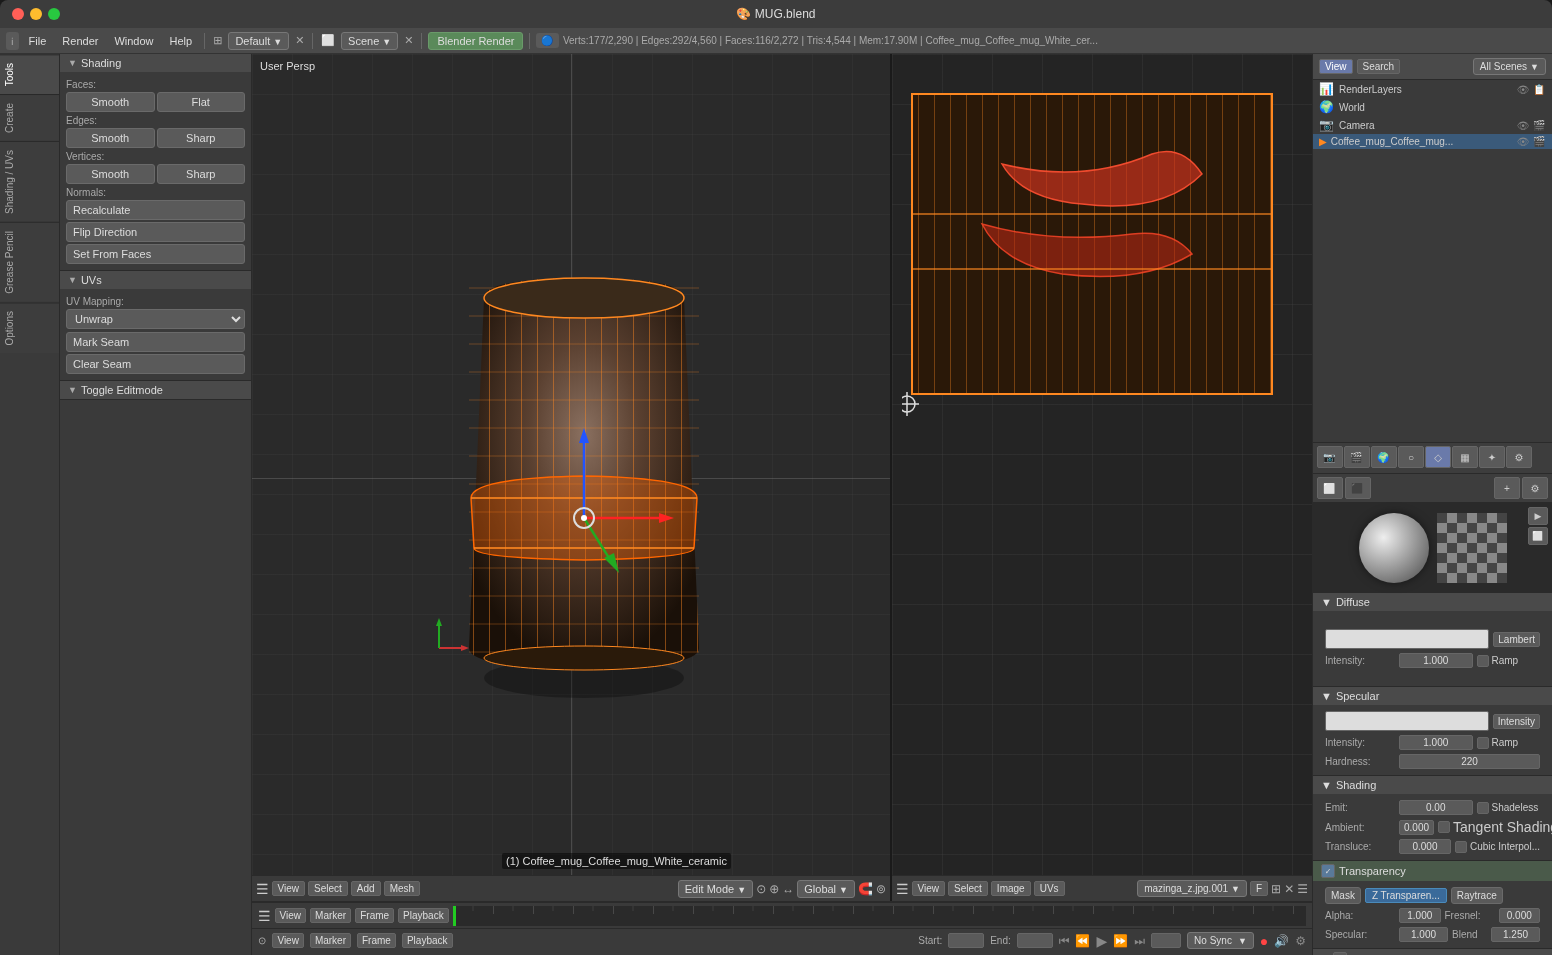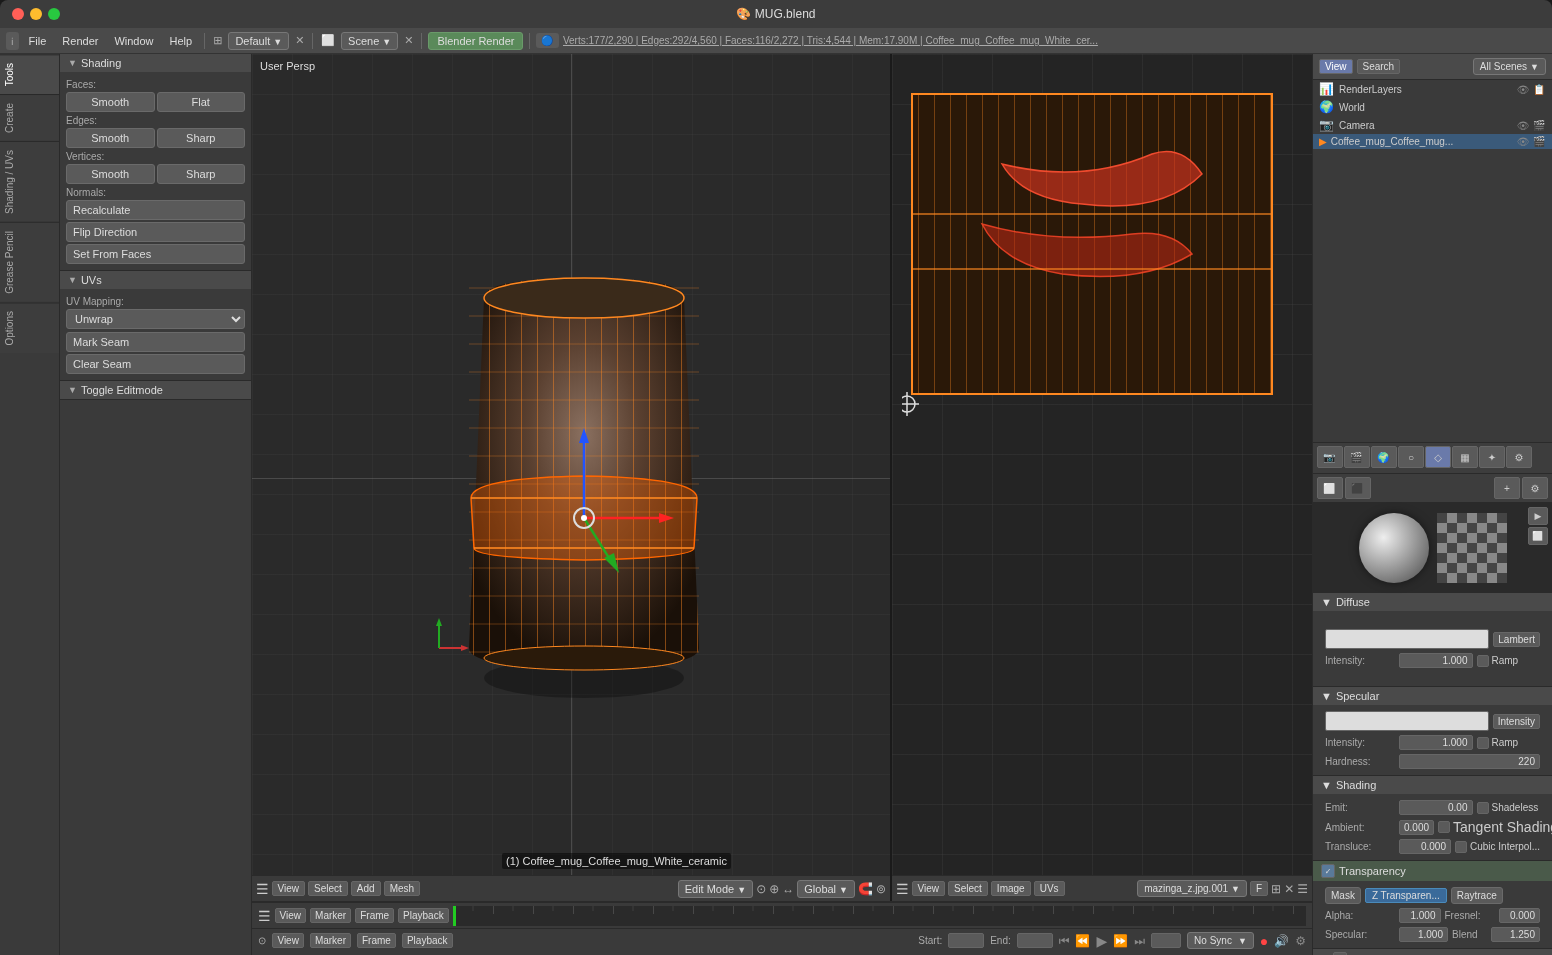--- a/index.html
+++ b/index.html
@@ -87,21 +87,20 @@
       padding: 2px 8px;
       color: #ddd;
       font-size: 11px;
       cursor: pointer;
     }
     .stats-text {
       font-size: 10px;
       color: #aaa;
       white-space: nowrap;
       overflow: hidden;
-      text-decoration: underline;
     }
 
     
     .main-layout {
       display: flex;
       height: calc(955px - 28px - 26px);
     }
 
     
     .left-sidebar {
@@ -390,21 +389,21 @@
       flex-shrink: 0;
     }
     .prop-value {
       background: #5a5a5a;
       border: 1px solid #666;
       border-radius: 2px;
       color: #ddd;
       font-size: 10px;
       padding: 1px 4px;
       flex: 1;
-      text-align: right;
+      text-align: center;
     }
     .prop-dropdown {
       background: #5a5a5a;
       border: 1px solid #666;
       border-radius: 2px;
       color: #ddd;
       font-size: 10px;
       padding: 1px 4px;
       flex: 1;
     }

